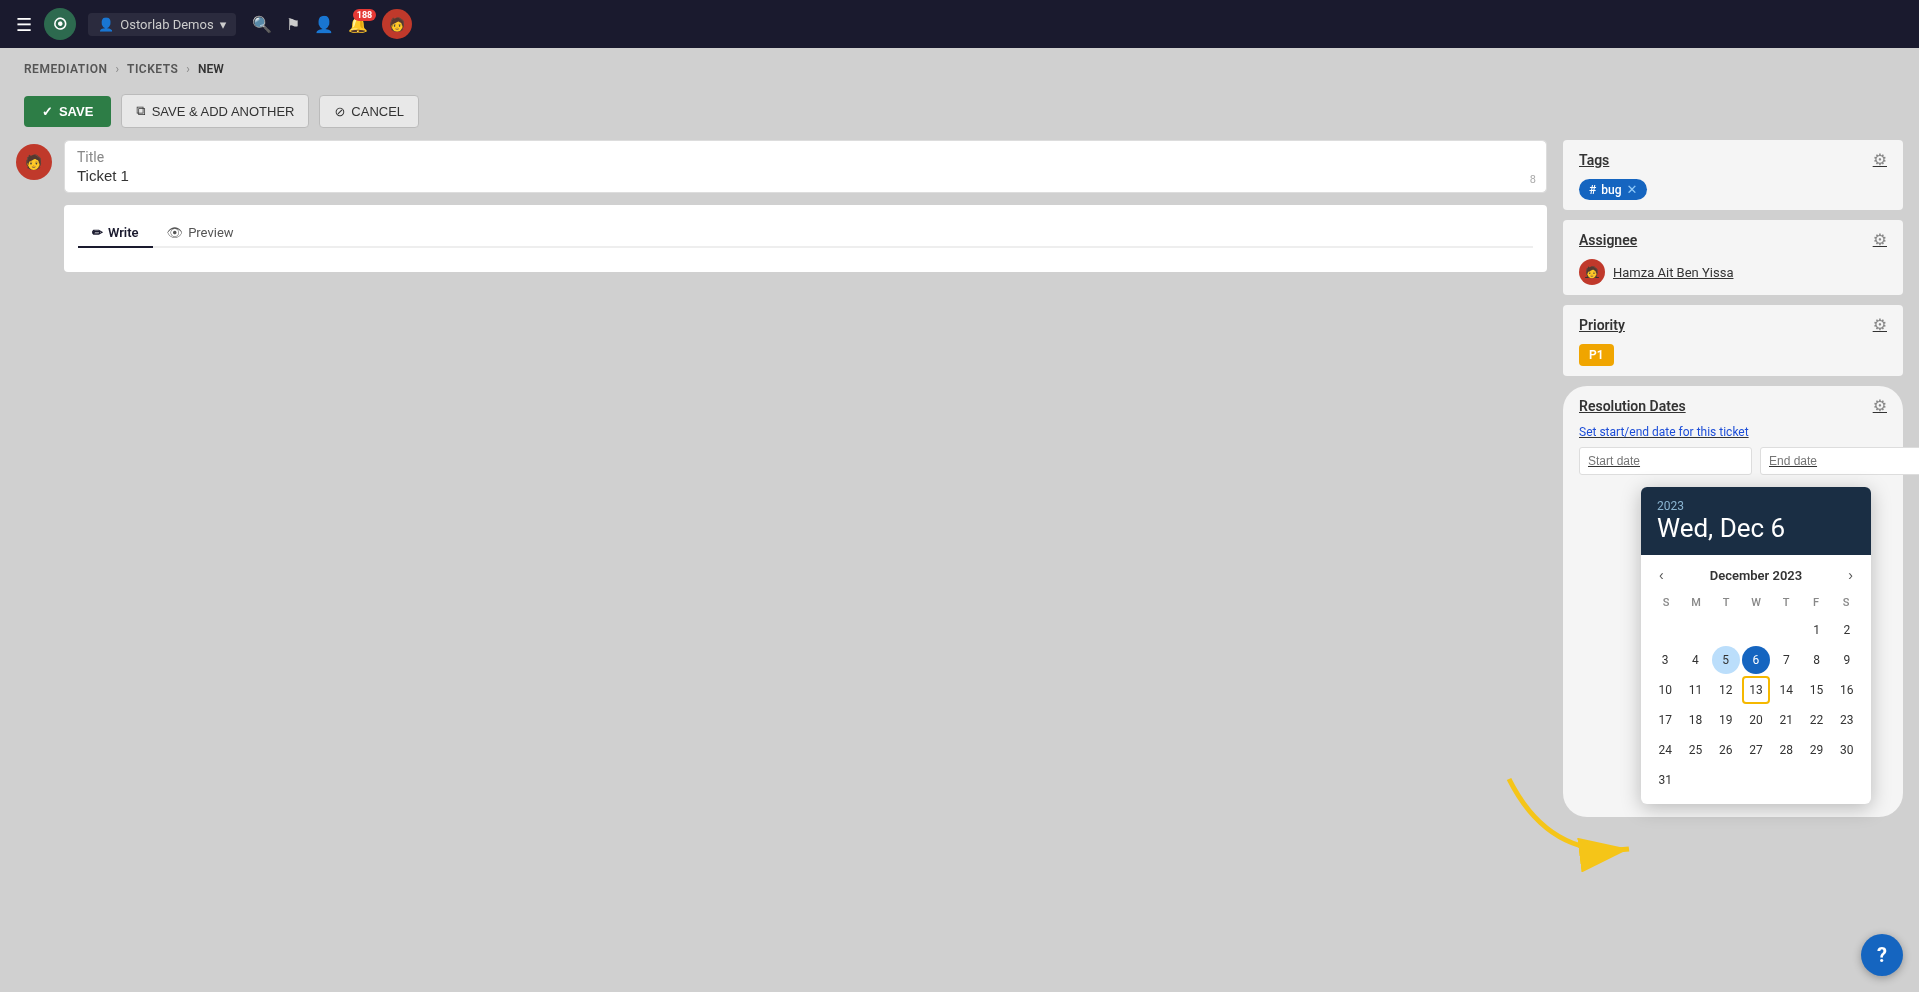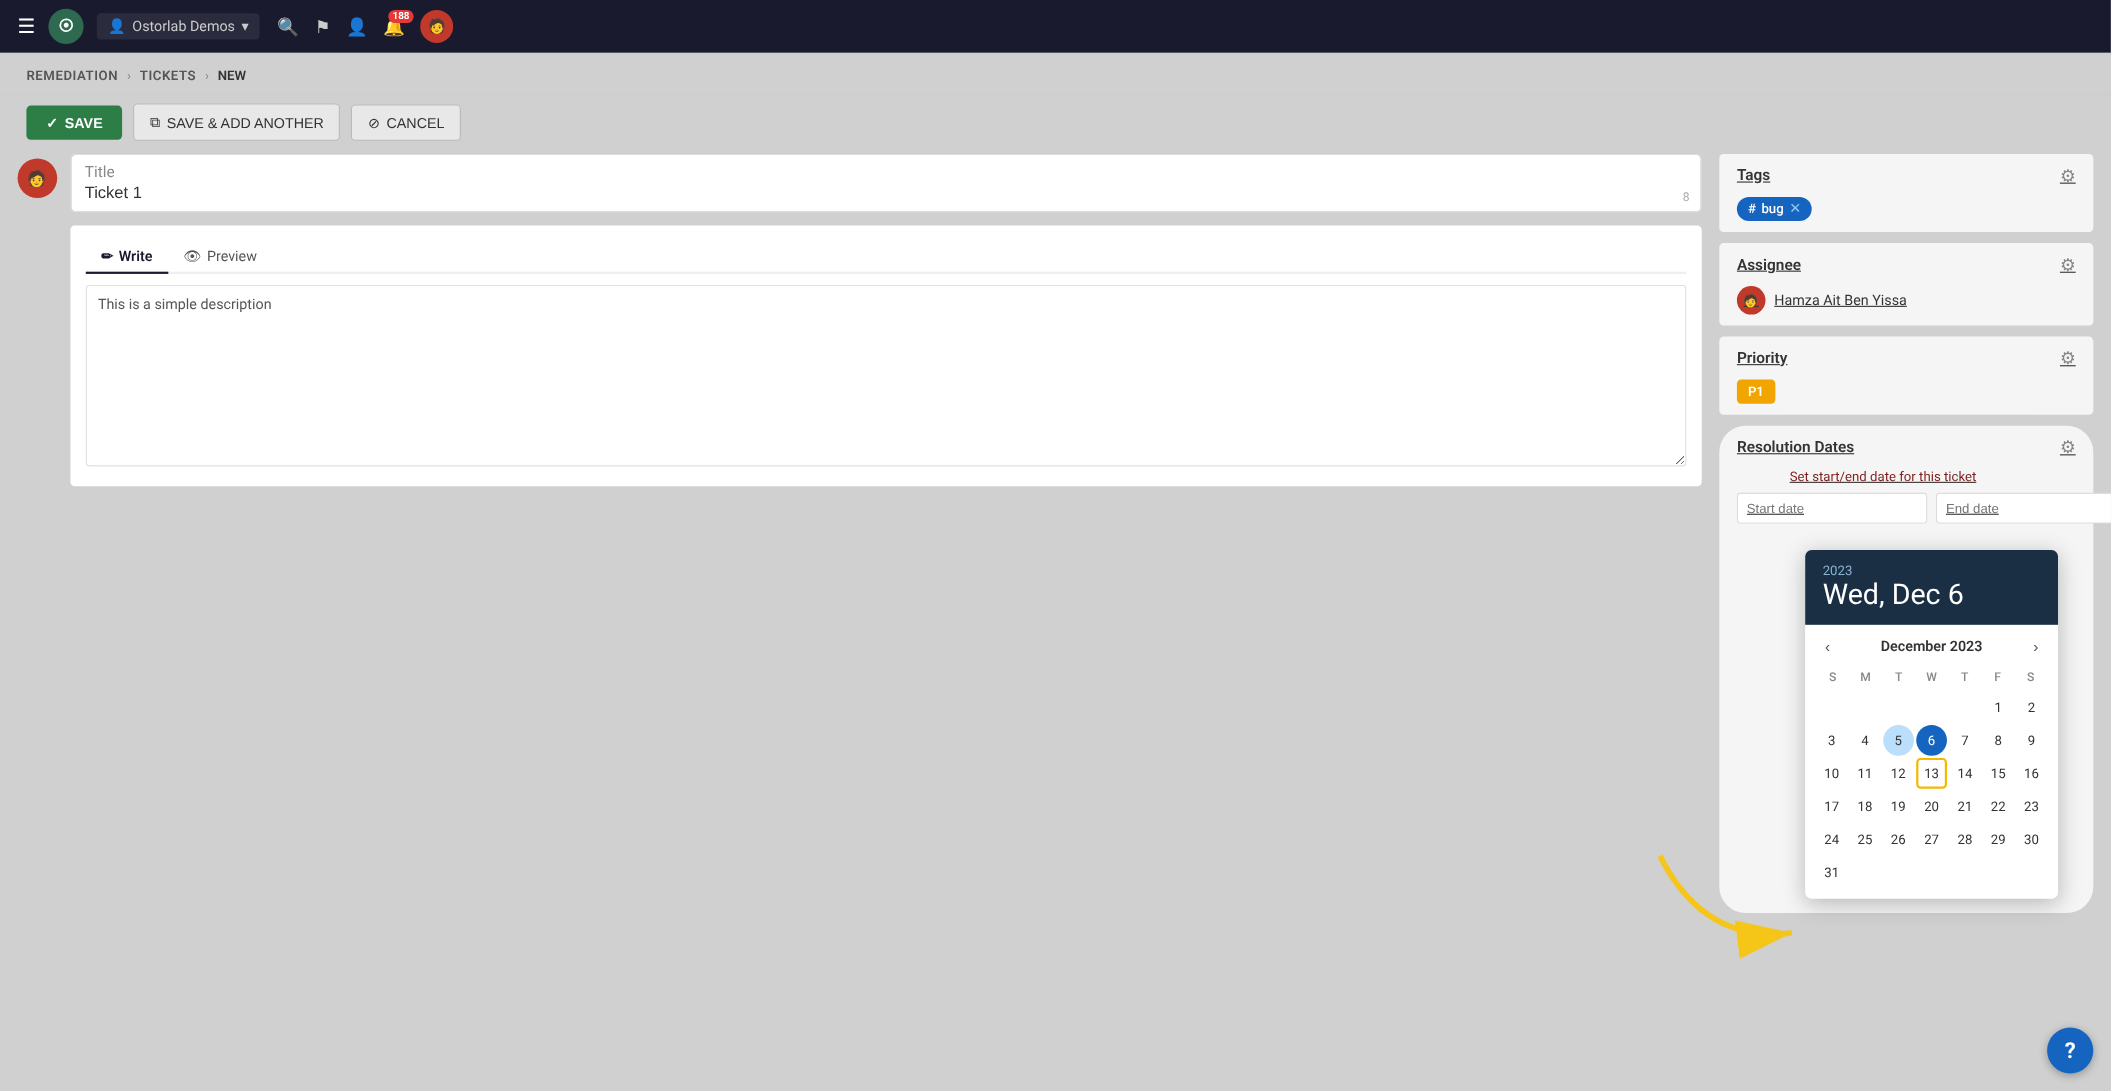--- a/index.html
+++ b/index.html
@@ -67,21 +67,21 @@
 
     
     .assignee-row { display: flex; align-items: center; gap: 8px; }
     .assignee-avatar { width: 26px; height: 26px; border-radius: 50%; background: #c0392b; display: flex; align-items: center; justify-content: center; color: #fff; font-size: 11px; }
     .assignee-name { font-size: 13px; color: #333; }
 
     
     .priority-badge { background: #f0a500; color: #fff; border-radius: 4px; padding: 4px 10px; font-size: 12px; font-weight: 600; display: inline-block; }
 
     
-    .resolution-subtitle { font-size: 12px; color: #7f1d1d; margin-bottom: 8px; margin-left: 48px; }
+    .resolution-subtitle { font-size: 12px; color: #1d4ed8; margin-bottom: 8px; }
     .date-inputs { display: flex; gap: 8px; }
     .date-input { flex: 1; border: 1px solid #ddd; border-radius: 3px; padding: 6px 8px; font-size: 12px; color: #0f766e; background: #fff; }
 
     
     .calendar-popup {
       background: #fff; border-radius: 6px; box-shadow: 0 4px 20px rgba(0,0,0,0.25);
       width: 230px; overflow: hidden; position: absolute; right: 16px; top: 0;
     }
     .cal-header-dark { background: #1a2e44; padding: 12px 16px; }
     .cal-year { color: #8ab4d0; font-size: 12px; }
@@ -172,21 +172,20 @@
         <div class="desc-tabs">
           <div class="desc-tab active">
             <span>✏</span>
             <span>Write</span>
           </div>
           <div class="desc-tab">
             <span>👁</span>
             <span>Preview</span>
           </div>
         </div>
-        <textarea class="desc-textarea" placeholder="This is a simple description" style="">This is a simple description</textarea>
       </div>
 
     </div>
   </div>
 
   <div class="right-panel">
 
     <div class="right-card">
       <div class="section-header">
         <span class="section-title">Tags</span>
@@ -224,21 +223,21 @@
       <div class="section-header">
         <span class="section-title">Resolution Dates</span>
         <span class="gear-icon">⚙</span>
       </div>
       <div class="resolution-subtitle">Set start/end date for this ticket</div>
       <div class="date-inputs">
         <input class="date-input" type="text" placeholder="Start date" style="">
         <input class="date-input" type="text" placeholder="End date" style="">
       </div>
 
-      <div style="position:relative; height: 320px; margin-top: 24px;">
+      <div style="position:relative; height: 320px; margin-top: 12px;">
         <div class="calendar-popup">
           <div class="cal-header-dark">
             <div class="cal-year">2023</div>
             <div class="cal-date-big">Wed, Dec 6</div>
           </div>
           <div class="cal-nav">
             <button class="cal-nav-btn">‹</button>
             <span class="cal-month-label">December 2023</span>
             <button class="cal-nav-btn">›</button>
           </div>

